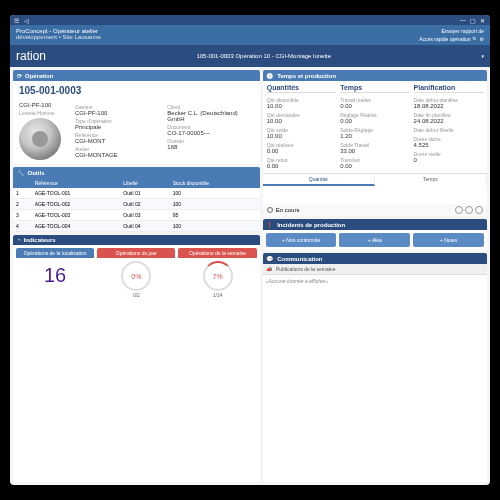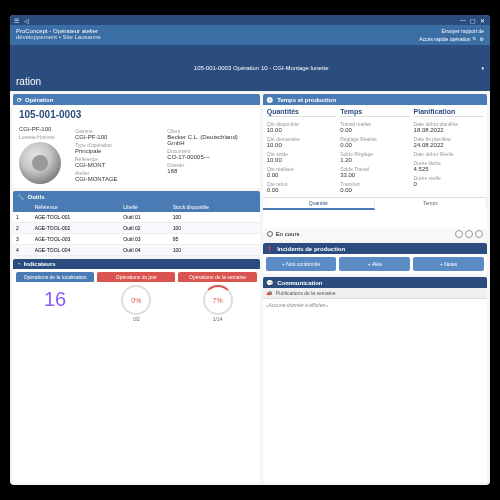--- a/index.html
+++ b/index.html
@@ -5,21 +5,21 @@
 * { box-sizing: border-box; margin: 0; padding: 0; font-family: Arial, sans-serif; }
 body { background: #000; width: 500px; height: 500px; padding: 15px 10px; }
 .frame { background: #f5f5f5; width: 100%; height: 100%; border-radius: 4px; overflow: hidden; display: flex; flex-direction: column; font-size: 6px; }
 .topbar { background: #2b4c7e; color: #fff; padding: 2px 4px; display: flex; justify-content: space-between; align-items: center; height: 10px; }
 .topbar .icons { display: flex; gap: 4px; }
 .topbar .icons span { width: 6px; height: 6px; display: inline-block; }
 .header { background: #3a6ea5; color: #fff; padding: 3px 6px; display: flex; justify-content: space-between; }
 .header .left { font-size: 6px; }
 .header .right { text-align: right; font-size: 5px; }
 .titlebar { background: #2b4c7e; color: #fff; padding: 4px 6px; display: flex; justify-content: space-between; align-items: center; }
-.titlebar .title { font-size: 10px; margin-top: 27px; }
+.titlebar .title { font-size: 12px; }
 .titlebar .center { font-size: 6px; }
 .titlebar .ops { display: flex; gap: 3px; align-items: center; font-size: 5px; }
 .content { flex: 1; display: flex; gap: 3px; padding: 3px; overflow: hidden; }
 .col { display: flex; flex-direction: column; gap: 3px; }
 .col-left { flex: 1.1; }
 .col-right { flex: 1; }
 .panel { background: #fff; border-radius: 2px; overflow: hidden; display: flex; flex-direction: column; }
 .panel-header { background: #4a7bb5; color: #fff; padding: 2px 4px; display: flex; align-items: center; gap: 3px; font-size: 6px; font-weight: bold; }
 .panel-header.dark { background: #2b4c7e; }
 .panel-body { padding: 3px 4px; flex: 1; }
@@ -45,21 +45,21 @@
 .tools-table th { background: #4a7bb5; color: #fff; text-align: left; padding: 2px 3px; font-weight: normal; }
 .tools-table td { padding: 2px 3px; border-bottom: 1px solid #eee; }
 .tools-table tr:nth-child(even) td { background: #f7f9fc; }
 .btns { display: flex; gap: 3px; padding: 3px; }
 .btn { flex: 1; background: #5a8bc5; color: #fff; text-align: center; padding: 4px 2px; border-radius: 2px; font-size: 5px; }
 .ind-row { display: flex; gap: 3px; padding: 3px; }
 .ind-card { flex: 1; background: #fff; border-radius: 2px; overflow: hidden; text-align: center; }
 .ind-card .ind-h { padding: 2px; color: #fff; font-size: 5px; }
 .ind-h.blue { background: #4a7bb5; }
 .ind-h.red { background: #d9534f; }
-.ind-big { font-size: 20px; color: #8b5cf6; padding: 6px 0; }
+.ind-big { font-size: 20px; color: #4c1d95; padding: 6px 0; }
 .gauge { width: 30px; height: 30px; border: 2px solid #ddd; border-radius: 50%; margin: 3px auto 1px; display: flex; align-items: center; justify-content: center; font-size: 7px; color: #d9534f; position: relative; }
 .gauge.partial { border-top-color: #d9534f; }
 .ind-sub { font-size: 5px; color: #666; padding-bottom: 2px; }
 .comm { padding: 3px; font-size: 5px; color: #888; font-style: italic; }
 .comm-head { display: flex; align-items: center; gap: 3px; padding: 2px 4px; background: #f0f0f0; border-bottom: 1px solid #ddd; font-size: 5px; color: #555; font-style: normal; }
 .time-icons { margin-left: auto; display: flex; gap: 2px; }
 .time-icons span { width: 8px; height: 8px; border: 1px solid #999; border-radius: 50%; display: inline-block; position: relative; }
 </style>
 </head>
 <body>

